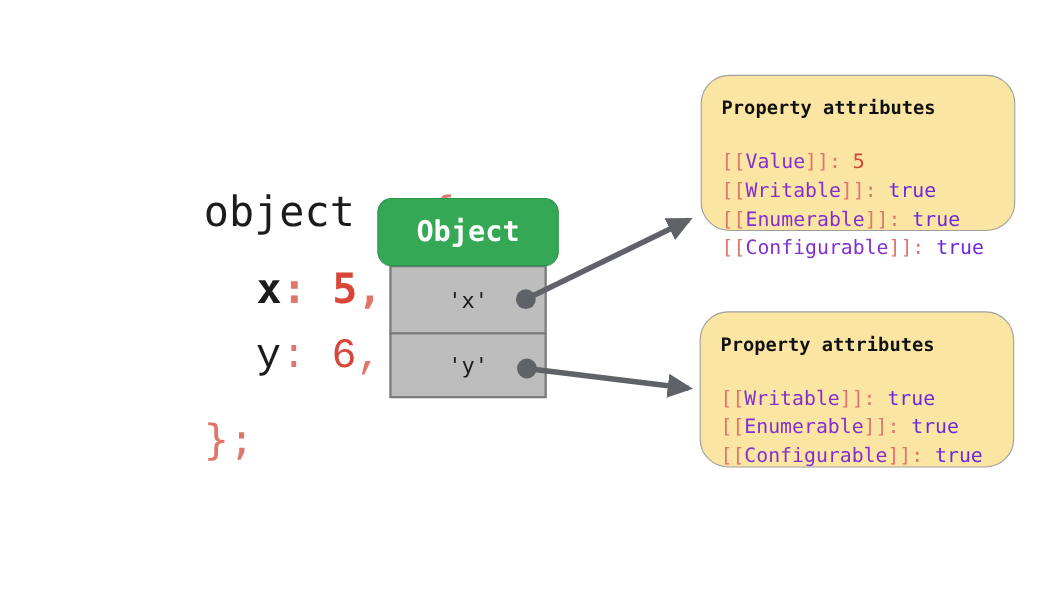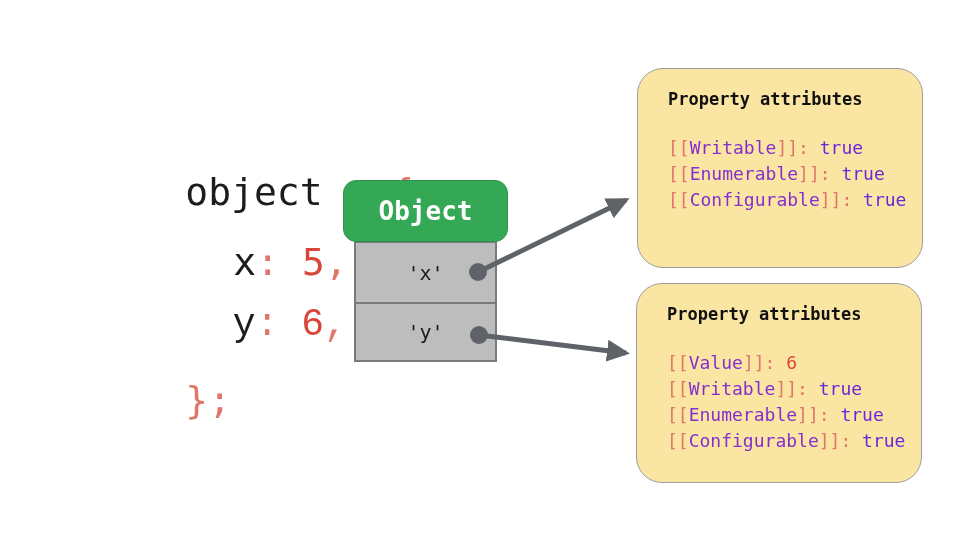--- a/index.html
+++ b/index.html
@@ -61,26 +61,26 @@
     position: absolute;
     left: 0; top: 0;
     width: 960px; height: 540px;
     z-index: 4;
     pointer-events: none;
   }
 
   
   .card {
     position: absolute;
-    width: 286px; height: 200px;
+    width: 286px; height: 142px;
     background: #fbe5a3;
     border: 1.5px solid #9e9e9e;
     border-radius: 26px;
     box-sizing: border-box;
-    padding: 20px 30px;
+    padding: 20px 18px;
     z-index: 1;
   }
   .card-1 { left: 637px; top: 68px; }
   .card-2 { left: 636px; top: 283px; }
   .card-title {
     font-size: 17px;
     line-height: 20px;
     font-weight: bold;
     color: #111111;
     white-space: pre;
@@ -98,21 +98,21 @@
 </style>
 </head>
 <body>
 
 <div class="canvas">
 
   <div class="code">
     <div class="code-line" style="left:48px; top:135px;">
       <span>object</span><span class="c-salmon"> = {</span>
     </div>
-    <div class="code-line" style="left:96px; top:205px;">
+    <div class="code-line" style="left:96px; top:205px;font-weight:bold;">
       <span>x</span><span class="c-salmon">: </span><span class="c-red">5</span><span class="c-salmon">,</span>
     </div>
     <div class="code-line" style="left:96px; top:268px;font-family:Liberation Mono, monospace;">
       <span>y</span><span class="c-salmon">: </span><span class="c-red">6</span><span class="c-salmon">,</span>
     </div>
     <div class="code-line" style="left:48px; top:343px;">
       <span class="c-salmon">};</span>
     </div>
   </div>
 
@@ -139,26 +139,26 @@
       <circle cx="478" cy="272" r="9" fill="#5f6368"></circle>
     </g>
     <g>
       <line x1="479" y1="335" x2="626" y2="353" stroke="#5f6368" stroke-width="5" marker-end="url(#ah)"></line>
       <circle cx="479" cy="335" r="9" fill="#5f6368"></circle>
     </g>
   </svg>
 
   <div class="card card-1">
     <div class="card-title">Property attributes</div>
+    <div class="attr-row"><span class="a-punct">[[</span><span class="a-name">Value</span><span class="a-punct">]]: </span><span class="v-num">5</span></div>
     <div class="attr-row"><span class="a-punct">[[</span><span class="a-name">Writable</span><span class="a-punct">]]: </span><span class="v-bool">true</span></div>
     <div class="attr-row"><span class="a-punct">[[</span><span class="a-name">Enumerable</span><span class="a-punct">]]: </span><span class="v-bool">true</span></div>
     <div class="attr-row"><span class="a-punct">[[</span><span class="a-name">Configurable</span><span class="a-punct">]]: </span><span class="v-bool">true</span></div>
   </div>
 
   <div class="card card-2">
     <div class="card-title">Property attributes</div>
-    <div class="attr-row"><span class="a-punct">[[</span><span class="a-name">Value</span><span class="a-punct">]]: </span><span class="v-num">6</span></div>
     <div class="attr-row"><span class="a-punct">[[</span><span class="a-name">Writable</span><span class="a-punct">]]: </span><span class="v-bool">true</span></div>
     <div class="attr-row"><span class="a-punct">[[</span><span class="a-name">Enumerable</span><span class="a-punct">]]: </span><span class="v-bool">true</span></div>
     <div class="attr-row"><span class="a-punct">[[</span><span class="a-name">Configurable</span><span class="a-punct">]]: </span><span class="v-bool">true</span></div>
   </div>
 
 </div>
 
 </body></html>

